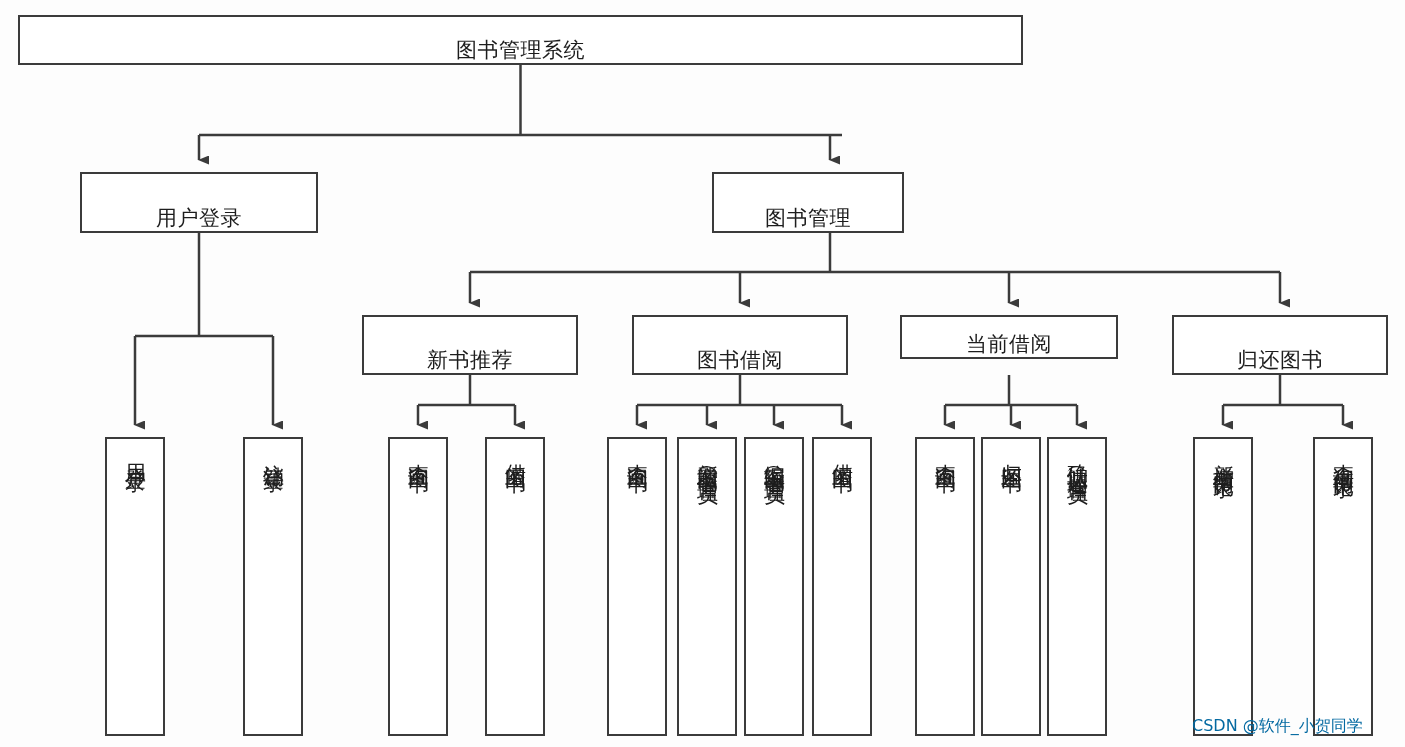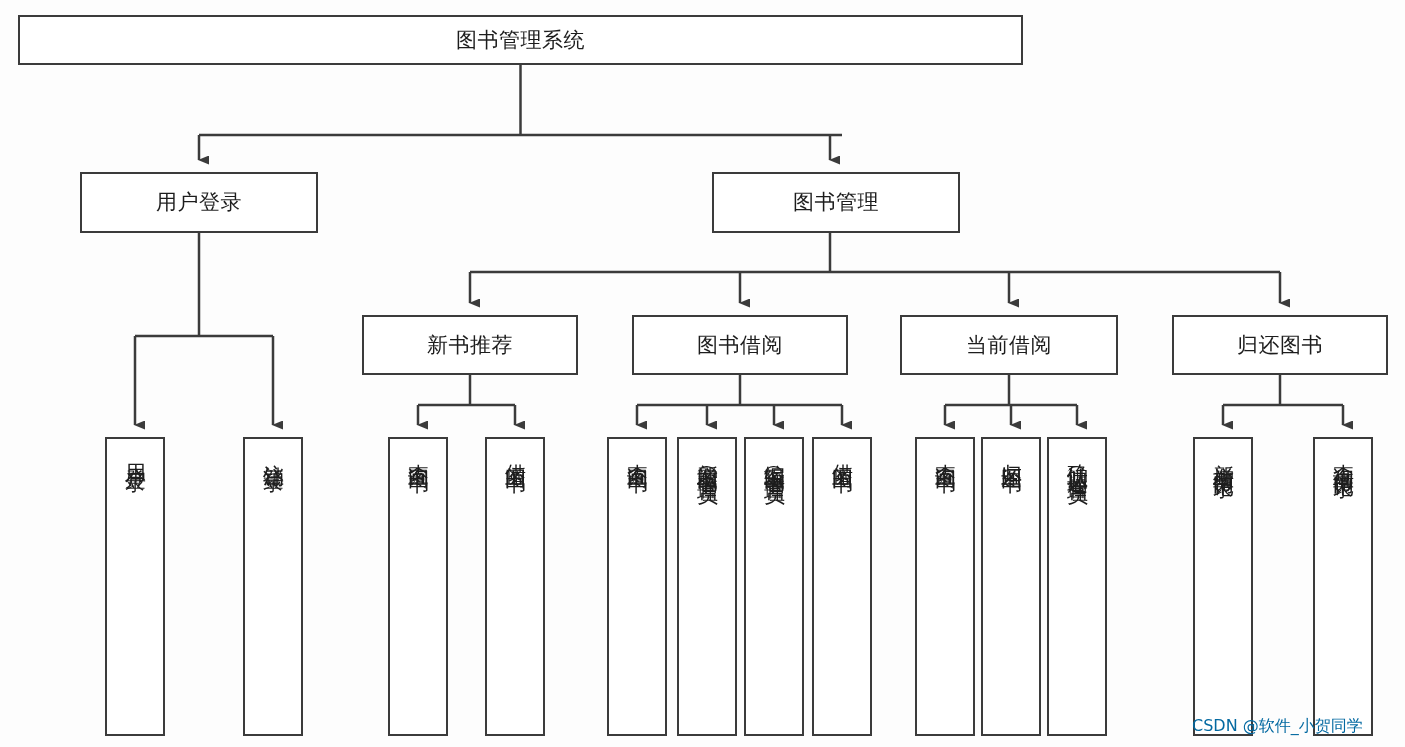--- a/index.html
+++ b/index.html
@@ -26,21 +26,21 @@
     left: 0;
     width: 1405px;
     height: 747px;
   }
   .node-box {
     position: absolute;
     box-sizing: border-box;
     border: 2.5px solid #3b3b3b;
     background: #ffffff;
     display: flex;
-    align-items: center;
+    align-items: flex-end;
     justify-content: center;
     color: #1d1d1d;
   }
   .node-label {
     display: block;
     text-align: center;
     line-height: 1.18;
     color: #1d1d1d;
     letter-spacing: 0.5px;
   }
@@ -146,33 +146,33 @@
   </svg>
 
   <div class="node-box node-horizontal node-root" style="left:18px; top:15px; width:1005px; height:50px;">
     <span class="node-label">图书管理系统</span>
   </div>
 
   <div class="node-box node-horizontal" style="left:80px; top:172px; width:238px; height:61px;">
     <span class="node-label">用户登录</span>
   </div>
 
-  <div class="node-box node-horizontal" style="left:712px; top:172px; width:248px; height:61px;">
+  <div class="node-box node-horizontal" style="left:712px; top:172px; width:192px; height:61px;">
     <span class="node-label">图书管理</span>
   </div>
 
   <div class="node-box node-horizontal" style="left:362px; top:315px; width:216px; height:60px;">
     <span class="node-label">新书推荐</span>
   </div>
 
   <div class="node-box node-horizontal" style="left:632px; top:315px; width:216px; height:60px;">
     <span class="node-label">图书借阅</span>
   </div>
 
-  <div class="node-box node-horizontal" style="left:900px; top:315px; width:218px; height:60px;">
+  <div class="node-box node-horizontal" style="left:900px; top:315px; width:218px; height:44px;">
     <span class="node-label">当前借阅</span>
   </div>
 
   <div class="node-box node-horizontal" style="left:1172px; top:315px; width:216px; height:60px;">
     <span class="node-label">归还图书</span>
   </div>
 
   <div class="node-box node-vertical" style="left:105px; top:437px; width:60px; height:299px;">
     <span class="node-label">用户登录</span>
   </div>

